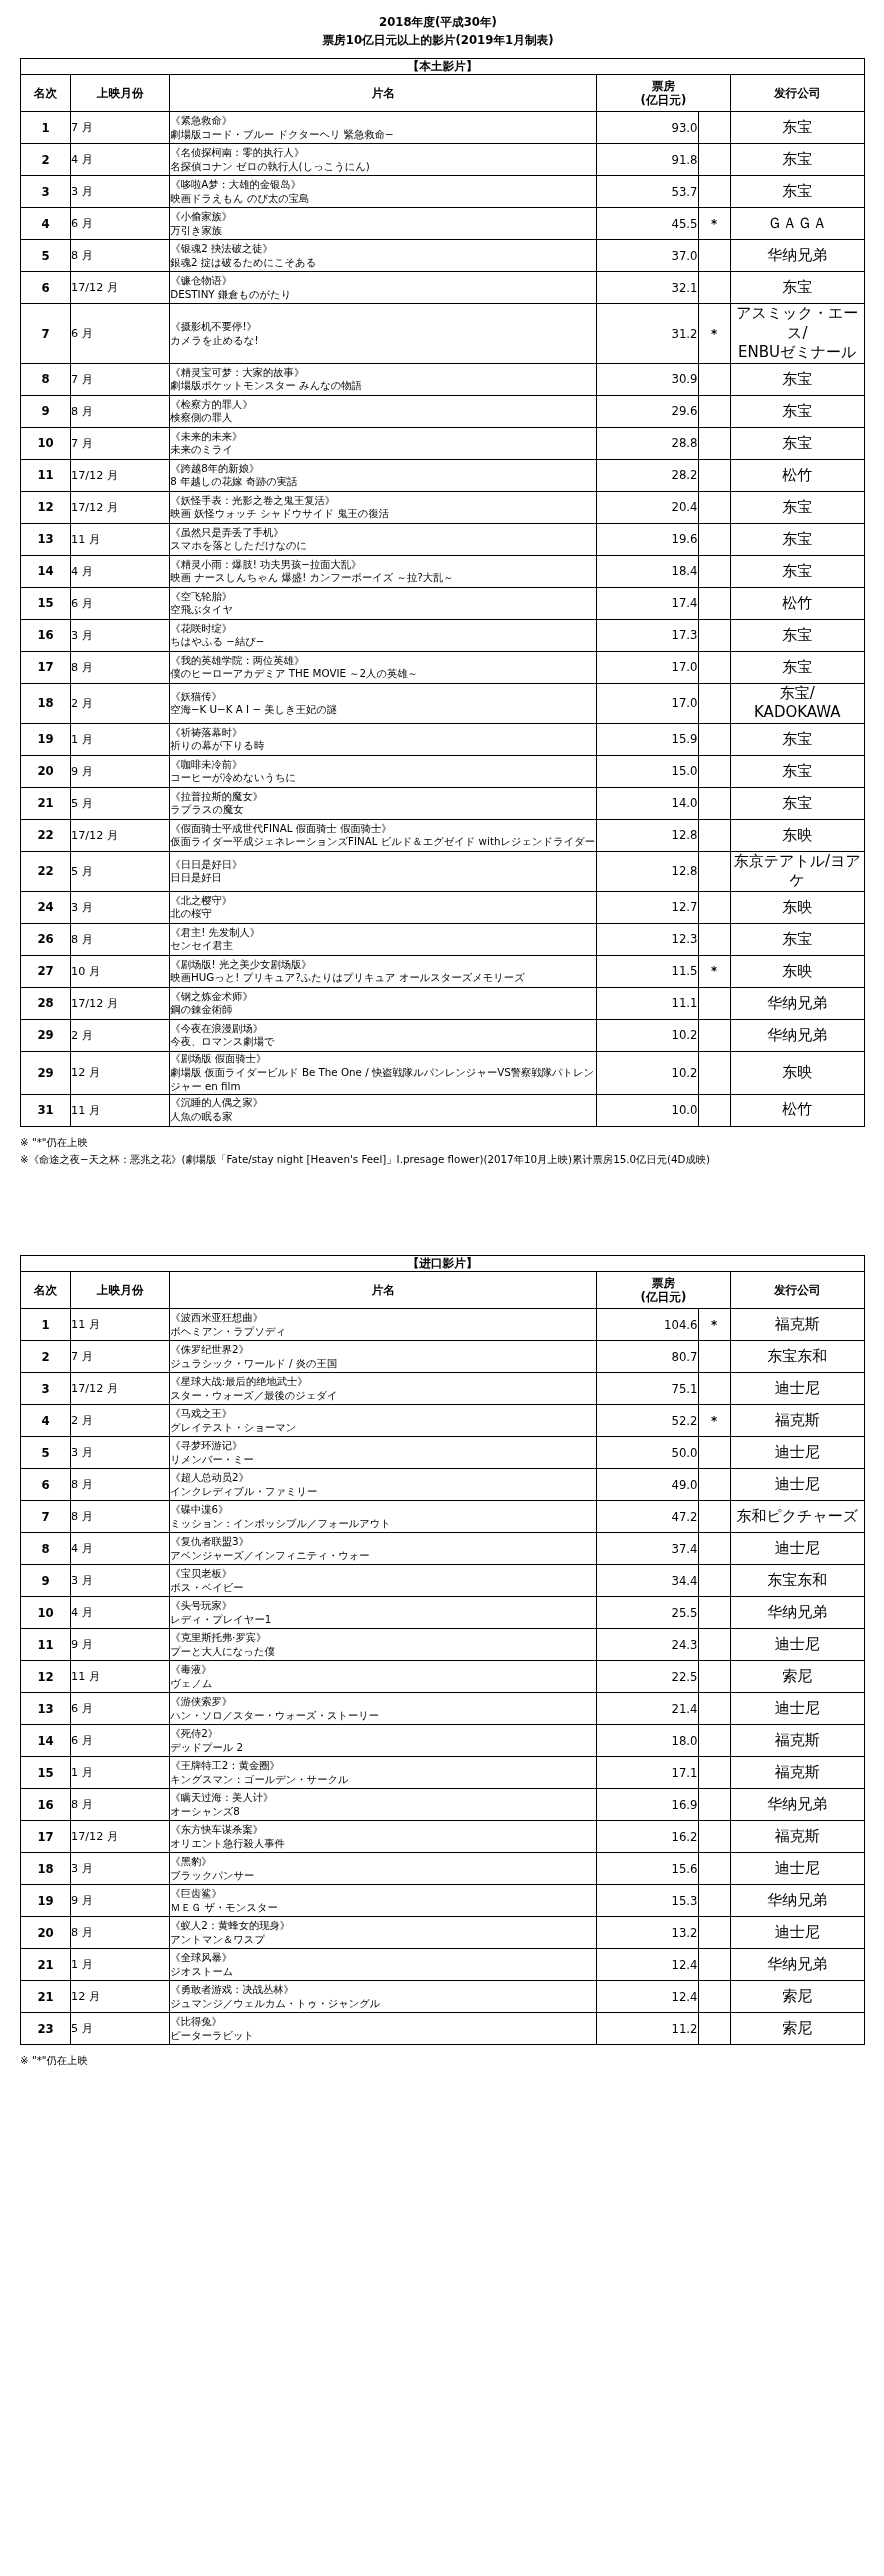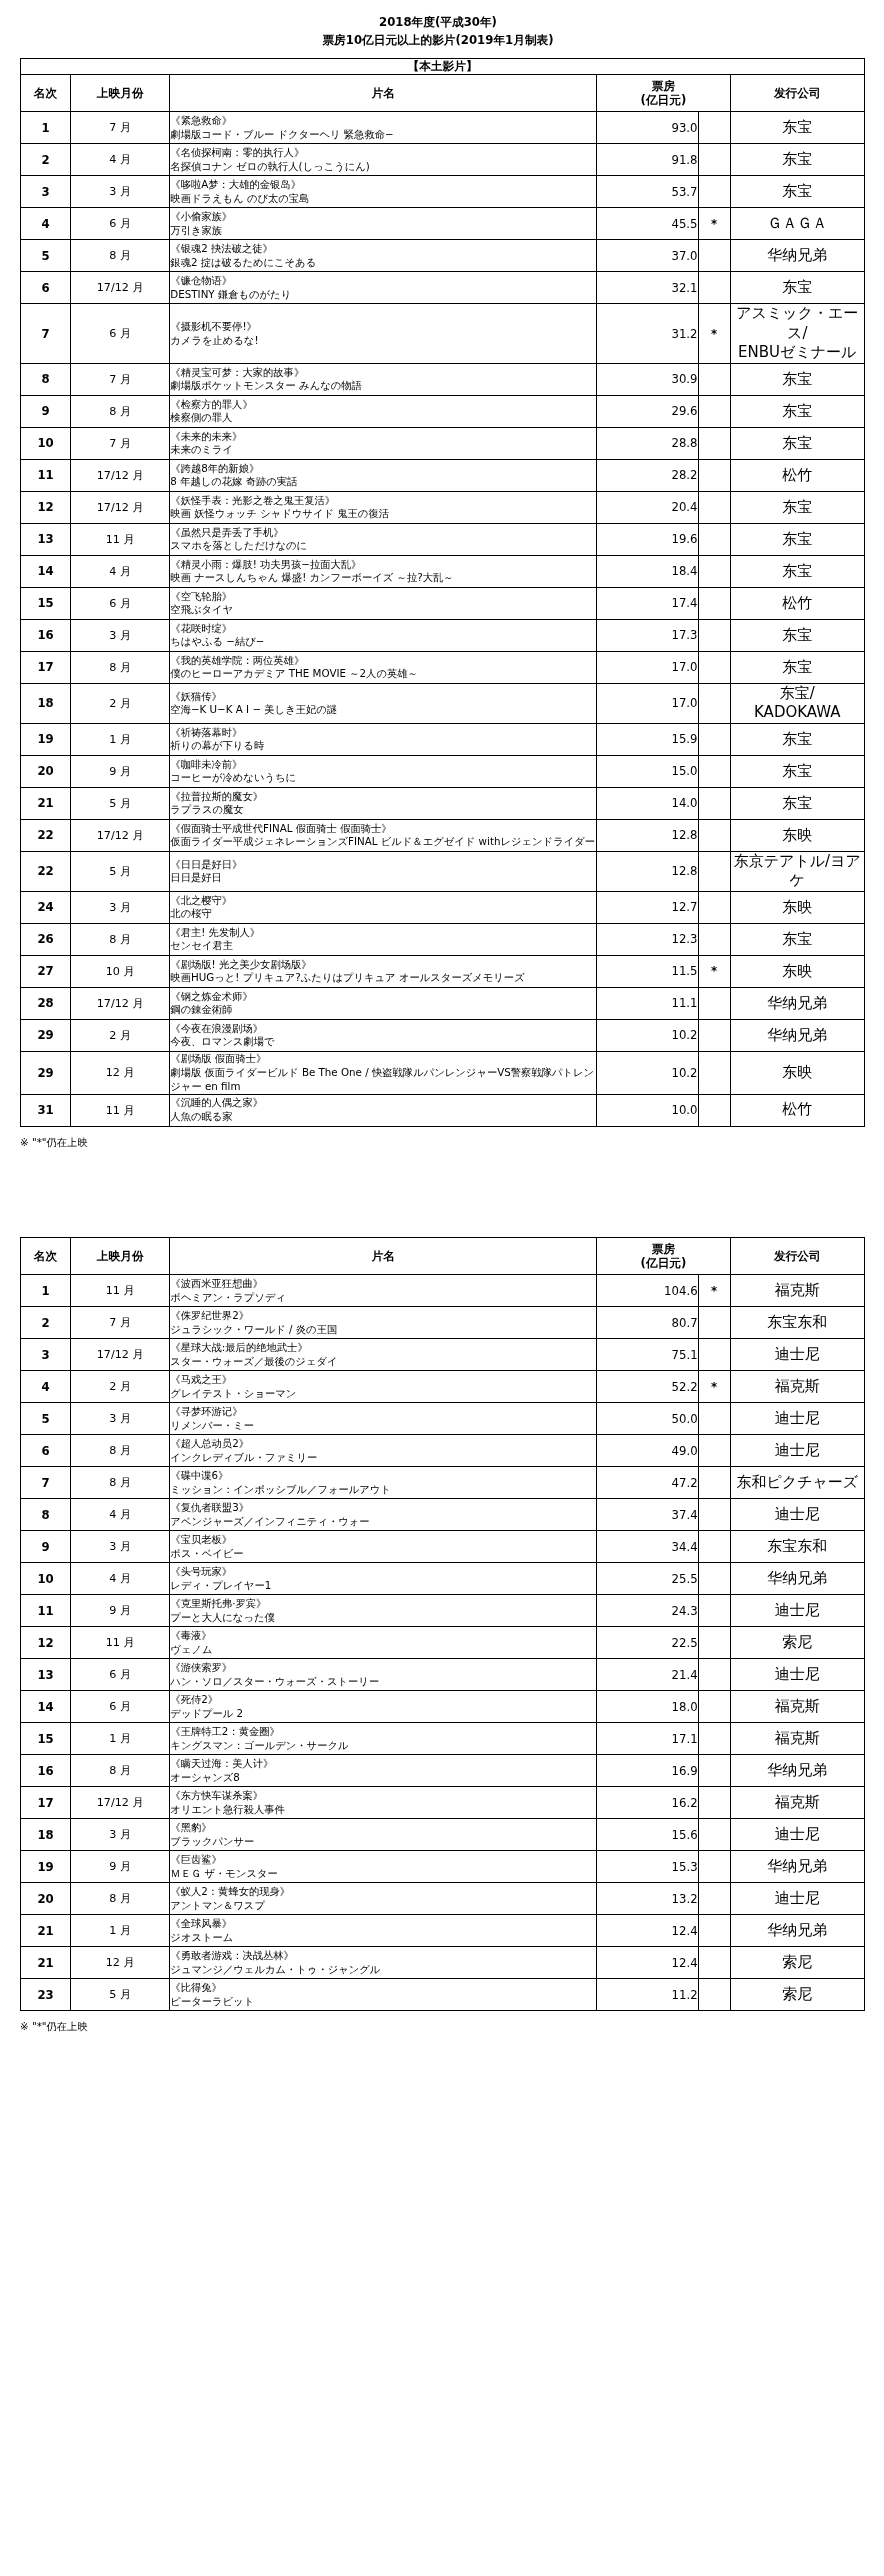--- a/index.html
+++ b/index.html
@@ -58,21 +58,20 @@
   .c-gross  { width: 101px; }
   .c-star   { width: 32px; }
   .c-dist   { width: 134px; }
 
   td.rank {
     text-align: center;
     font-size: 11.7px;
     font-weight: bold;
   }
   td.month {
-    text-align: center;
     font-size: 11.2px;
   }
   td.title {
     padding: 2.7px 0 2.7px 7.2px;
     font-size: 10.3px;
     line-height: 1.35;
   }
   td.title .t1 { display: block; }
   td.title .t2 { display: block; }
   td.gross {
@@ -466,34 +465,38 @@
           </td>
           <td class="gross">10.0</td>
           <td class="star"></td>
           <td class="dist">松竹</td>
         </tr>
       </tbody>
   </table>
 
   <div class="footnote" id="domestic-notes">
       <div>※ "*"仍在上映</div>
+      <div>※《命途之夜−天之杯：恶兆之花》(劇場版「Fate/stay night [Heaven's Feel]」Ⅰ.presage flower)(2017年10月上映)累计票房15.0亿日元(4D成映)</div>
     </div>
 
   <div class="gap"></div>
 
   <table class="movies">
     <colgroup>
       <col class="c-rank">
         <col class="c-month">
         <col class="c-title">
         <col class="c-gross">
         <col class="c-star">
         <col class="c-dist">
     </colgroup>
     <tbody>
+      <tr>
+        <td colspan="6" class="section-title">【进口影片】</td>
+      </tr>
       <tr class="head">
         <td>名次</td>
         <td>上映月份</td>
         <td>片名</td>
         <td colspan="2">
           <div>票房</div>
           <div>(亿日元)</div>
         </td>
         <td>发行公司</td>
       </tr>

